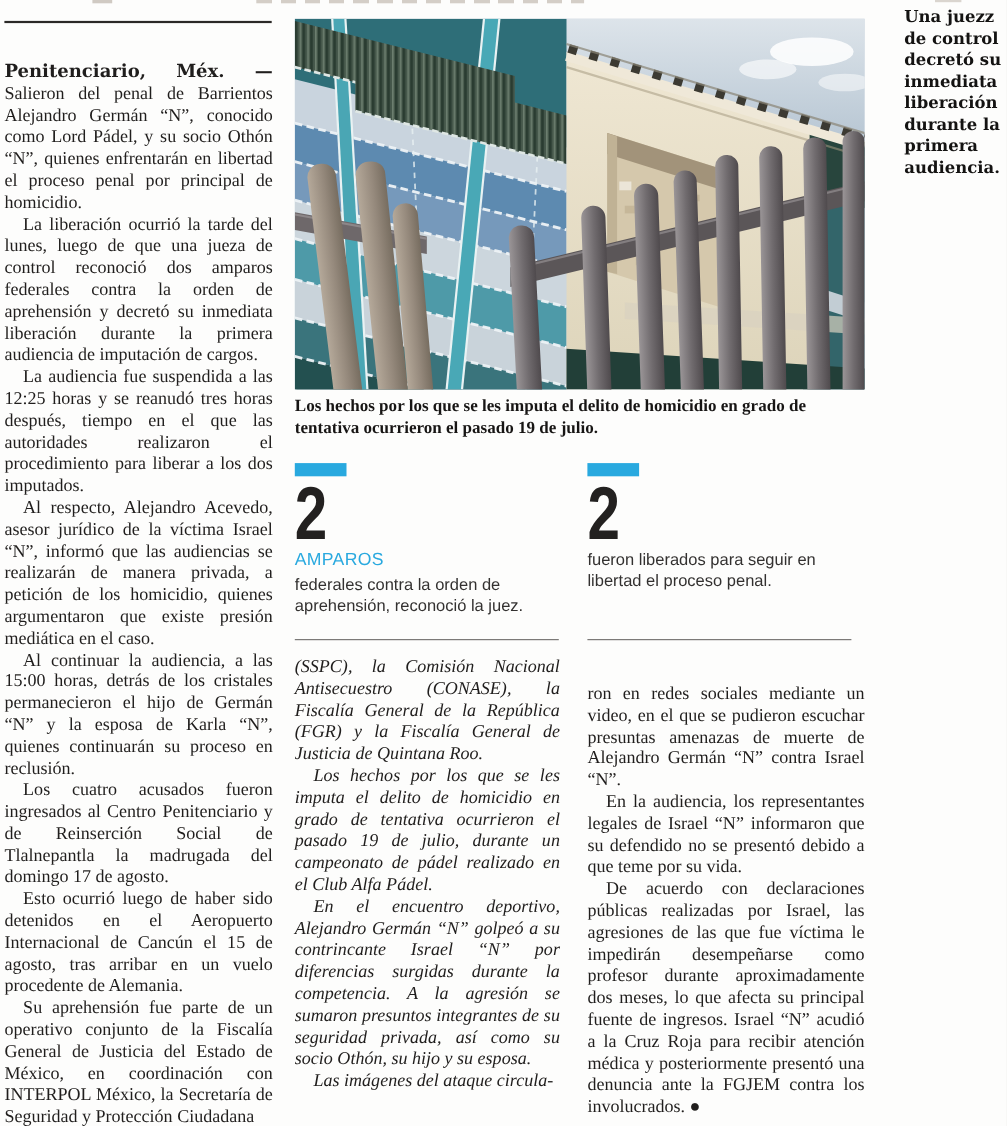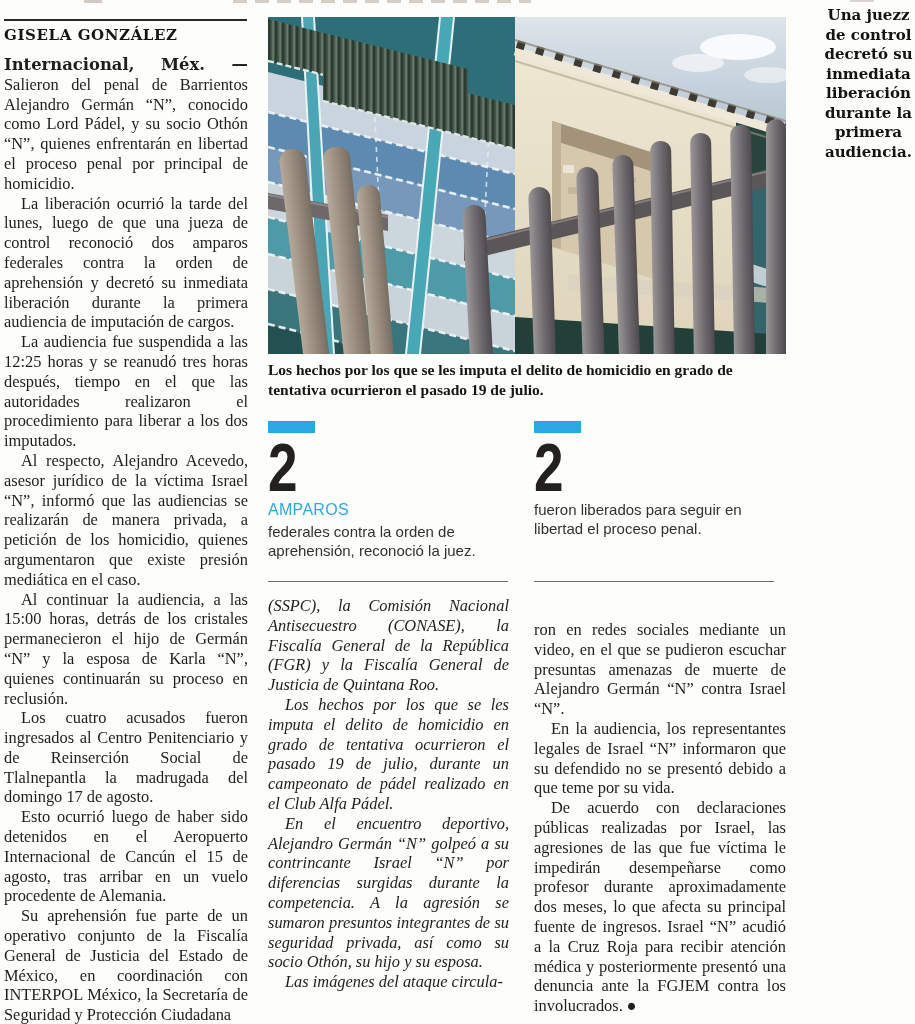--- a/index.html
+++ b/index.html
@@ -38,36 +38,35 @@
         font-family:"Liberation Sans", sans-serif;}
   .stat-1{left:268px;}
   .stat-2{left:534px;}
   .stat-bar{width:47px;height:12px;background:#29a9df;}
   .stat-value{margin-top:4px;font-weight:bold;font-size:68px;line-height:60px;color:#232120;
       letter-spacing:-1px;transform:scaleX(.78);transform-origin:left center;}
   .stat-label{margin-top:4px;font-weight:normal;font-size:16px;letter-spacing:.3px;color:#29a9df;}
   .stat-text{margin-top:3px;font-size:15px;line-height:19px;color:#333130;}
 
   .pull-quote{position:absolute;left:822px;top:6px;width:93px;
-    font-family:"DejaVu Serif", serif;font-weight:bold;font-size:15px;line-height:19.5px;color:#141312;text-align:center;}
+    font-family:"DejaVu Serif", serif;font-weight:bold;font-size:15px;line-height:19.5px;color:#141312;}
 </style>
 </head>
 <body>
 
 <div class="page">
 
   <div class="crop-mark m1"></div>
   <div class="crop-mark m2"></div>
   <div class="crop-mark m3"></div>
 
   <div class="byline-rule"></div>
-  <div class="byline">GISELA GONZÁLEZ</div>
 
   <div class="col col-left">
-    <p class="lead"><strong class="dateline">Internacional, Méx. —</strong> <span>Salieron del penal de Barrientos Alejandro Germán “N”, conocido como Lord Pádel, y su socio Othón “N”, quienes enfrentarán en libertad el proceso penal por principal de homicidio.</span></p>
+    <p class="lead"><strong class="dateline">Penitenciario, Méx. —</strong> <span>Salieron del penal de Barrientos Alejandro Germán “N”, conocido como Lord Pádel, y su socio Othón “N”, quienes enfrentarán en libertad el proceso penal por principal de homicidio.</span></p>
     <p class="ind">La liberación ocurrió la tarde del lunes, luego de que una jueza de control reconoció dos amparos federales contra la orden de aprehensión y decretó su inmediata liberación durante la primera audiencia de imputación de cargos.</p>
     <p class="ind">La audiencia fue suspendida a las 12:25 horas y se reanudó tres horas después, tiempo en el que las autoridades realizaron el procedimiento para liberar a los dos imputados.</p>
     <p class="ind">Al respecto, Alejandro Acevedo, asesor jurídico de la víctima Israel “N”, informó que las audiencias se realizarán de manera privada, a petición de los homicidio, quienes argumentaron que existe presión mediática en el caso.</p>
     <p class="ind">Al continuar la audiencia, a las 15:00 horas, detrás de los cristales permanecieron el hijo de Germán “N” y la esposa de Karla “N”, quienes continuarán su proceso en reclusión.</p>
     <p class="ind">Los cuatro acusados fueron ingresados al Centro Penitenciario y de Reinserción Social de Tlalnepantla la madrugada del domingo 17 de agosto.</p>
     <p class="ind">Esto ocurrió luego de haber sido detenidos en el Aeropuerto Internacional de Cancún el 15 de agosto, tras arribar en un vuelo procedente de Alemania.</p>
     <p class="ind">Su aprehensión fue parte de un operativo conjunto de la Fiscalía General de Justicia del Estado de México, en coordinación con INTERPOL México, la Secretaría de Seguridad y Protección Ciudadana</p>
   </div>
 
   <div class="photo">

